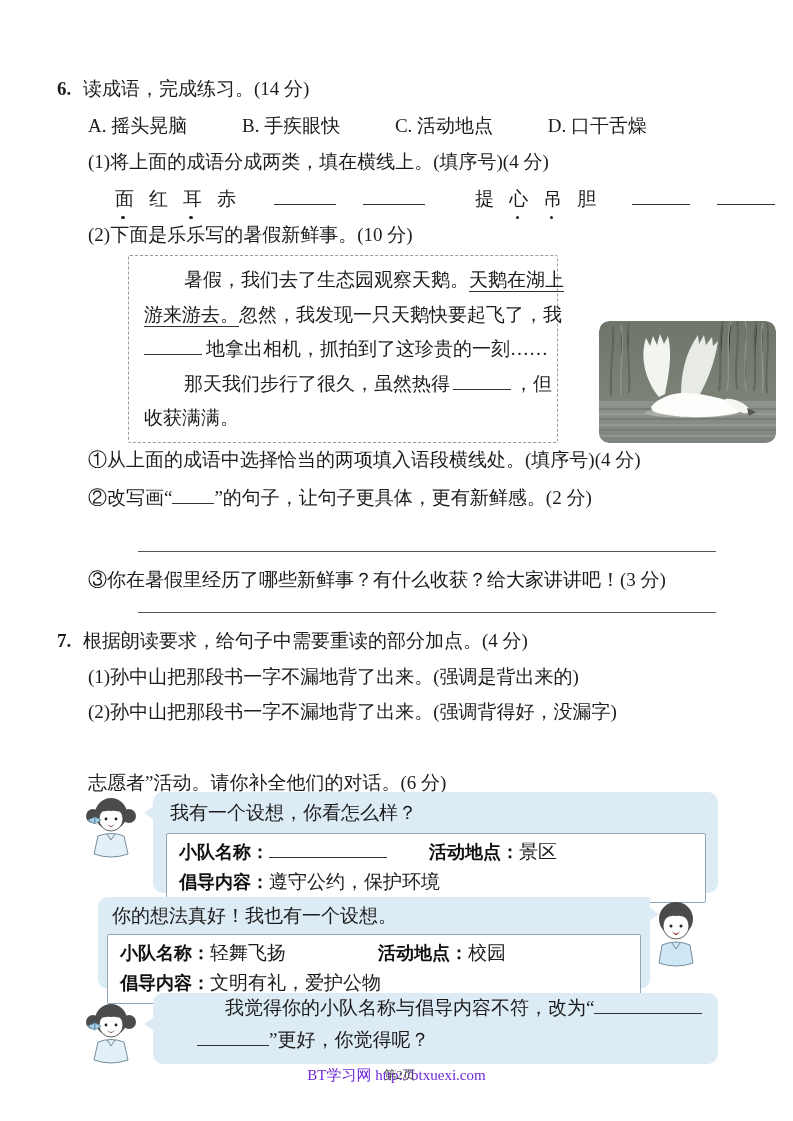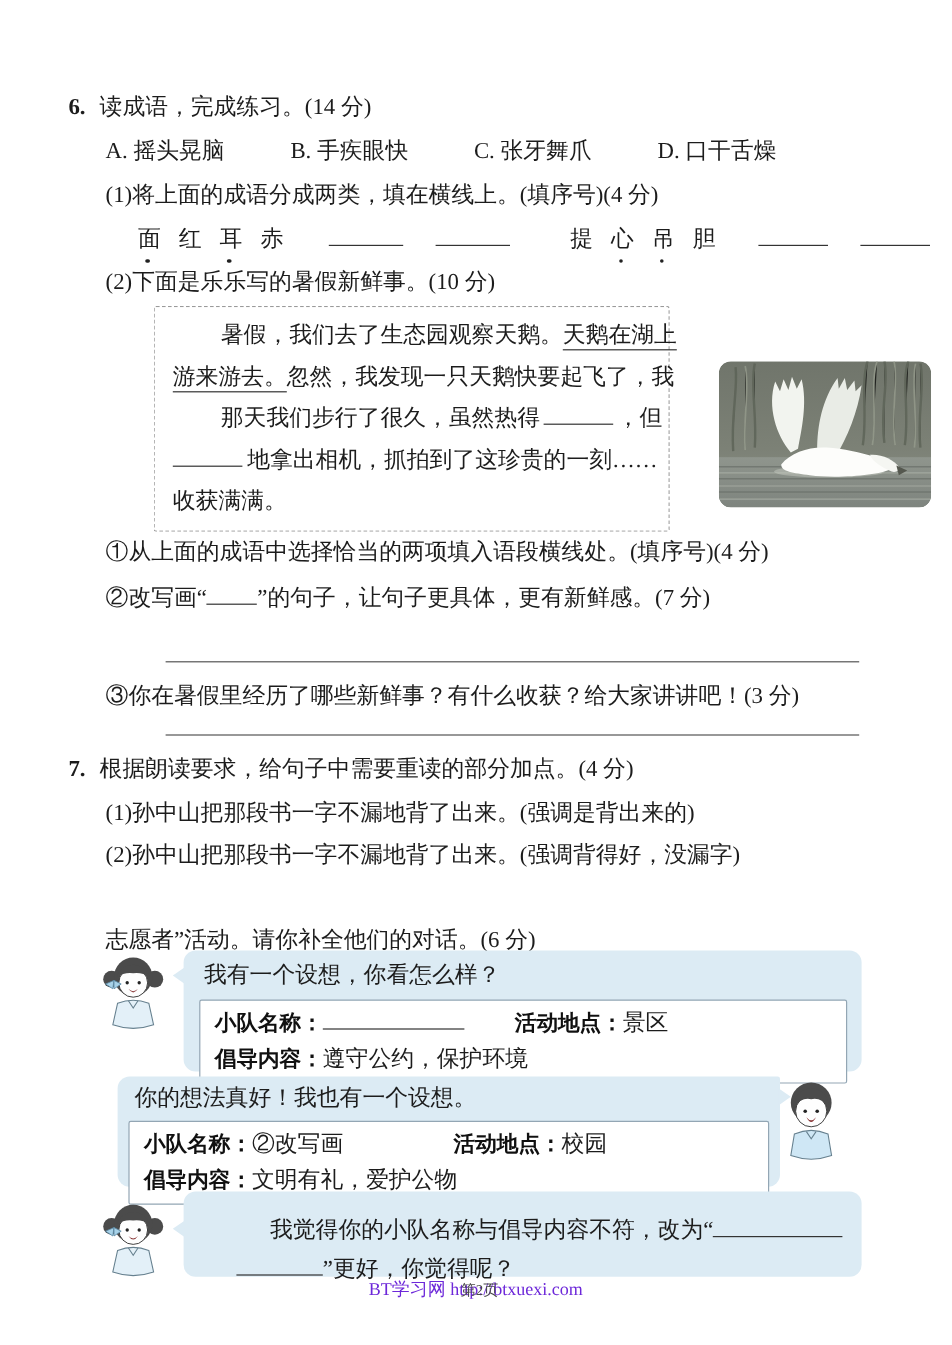--- a/index.html
+++ b/index.html
@@ -45,21 +45,21 @@
 <div class="page">
 
   <div class="abs row" style="left:57px;top:76px;">
     <span class="qnum">6.</span>
     <span style="margin-left:7px;">读成语，完成练习。(14 分)</span>
   </div>
 
   <div class="abs row" style="left:88px;top:113px;">
     <span class="opt">A. 摇头晃脑</span>
     <span class="opt">B. 手疾眼快</span>
-    <span class="opt">C. 张牙舞爪</span>
+    <span class="opt">C. 活动地点</span>
     <span class="opt" style="margin-right:0;">D. 口干舌燥</span>
   </div>
 
   <div class="abs row" style="left:88px;top:149px;">
     <span>(1)将上面的成语分成两类，填在横线上。(填序号)(4 分)</span>
   </div>
 
   <div class="abs row" style="left:115px;top:186px;">
     <span>
       <span class="idchar du">面</span><span class="idchar">红</span><span class="idchar du">耳</span><span class="idchar">赤</span>
@@ -70,33 +70,33 @@
       <span class="idchar">提</span><span class="idchar du">心</span><span class="idchar du">吊</span><span class="idchar">胆</span>
     </span>
     <span class="blank" style="width:58px;margin-left:16px;"></span>
     <span class="blank" style="width:58px;margin-left:22px;"></span>
   </div>
 
   <div class="abs row" style="left:88px;top:222px;">
     <span>(2)下面是乐乐写的暑假新鲜事。(10 分)</span>
   </div>
 
-  <div class="abs" style="left:128px;top:255px;display:flex;align-items:center;gap:30px;">
+  <div class="abs" style="left:128px;top:255px;display:flex;align-items:flex-end;gap:30px;">
     <div class="dashedbox">
       <div class="pline indent2">
         <span>暑假，我们去了生态园观察天鹅。</span><span class="ul">天鹅在湖上</span>
       </div>
       <div class="pline">
         <span class="ul">游来游去。</span><span>忽然，我发现一只天鹅快要起飞了，我</span>
       </div>
+      <div class="pline">
+        <span class="blank" style="width:58px;margin-right:4px;"></span><span>地拿出相机，抓拍到了这珍贵的一刻……</span>
+      </div>
       <div class="pline indent2">
         <span>那天我们步行了很久，虽然热得</span><span class="blank" style="width:58px;margin:0 3px;"></span><span>，但</span>
-      </div>
-      <div class="pline">
-        <span class="blank" style="width:58px;margin-right:4px;"></span><span>地拿出相机，抓拍到了这珍贵的一刻……</span>
       </div>
       <div class="pline">
         <span>收获满满。</span>
       </div>
     </div>
 
     <svg class="swanimg" style="margin-left:11px;margin-top:27px;" width="177" height="122" viewBox="0 0 177 122" role="img">
       <defs>
         <linearGradient id="bg" x1="0" y1="0" x2="0" y2="1">
           <stop offset="0" stop-color="#70756b"></stop>
@@ -146,21 +146,21 @@
         <path d="M148,87 l9,4 -7,4 z" fill="#55584f"></path>
       </g>
     </svg>
   </div>
 
   <div class="abs row" style="left:88px;top:447px;">
     <span>①从上面的成语中选择恰当的两项填入语段横线处。(填序号)(4 分)</span>
   </div>
 
   <div class="abs row" style="left:88px;top:485px;">
-    <span>②改写画“</span><span class="blank" style="width:42px;"></span><span>”的句子，让句子更具体，更有新鲜感。(7 分)</span>
+    <span>②改写画“</span><span class="blank" style="width:42px;"></span><span>”的句子，让句子更具体，更有新鲜感。(2 分)</span>
   </div>
 
   <div class="ansline" style="top:551px;"></div>
 
   <div class="abs row" style="left:88px;top:567px;font-family:Liberation Serif, serif;">
     <span>③你在暑假里经历了哪些新鲜事？有什么收获？给大家讲讲吧！(3 分)</span>
   </div>
 
   <div class="ansline" style="top:612px;"></div>
 
@@ -204,21 +204,21 @@
         <span class="blabel">倡导内容：</span><span>遵守公约，保护环境</span>
       </div>
     </div>
   </div>
 
   <div class="bubble" style="left:88px;top:897px;width:552px;height:92px;border-top-right-radius:2px;">
     <div class="tail-r"></div>
     <div class="speech" style="padding-top:6px;padding-left:14px;">你的想法真好！我也有一个设想。</div>
     <div class="whitebox" style="margin:5px 9px 0 9px;">
       <div class="wrow">
-        <span class="blabel">小队名称：</span><span>②改写画</span><span class="blabel" style="margin-left:92px;">活动地点：</span><span>校园</span>
+        <span class="blabel">小队名称：</span><span>轻舞飞扬</span><span class="blabel" style="margin-left:92px;">活动地点：</span><span>校园</span>
       </div>
       <div class="wrow">
         <span class="blabel">倡导内容：</span><span>文明有礼，爱护公物</span>
       </div>
     </div>
   </div>
   <svg class="abs" style="left:647px;top:899px;" width="58" height="70" viewBox="0 0 58 70">
     <circle cx="29" cy="20" r="17" fill="#4b4b4b"></circle>
     <circle cx="29" cy="27" r="13" fill="#fefefe" stroke="#3a3a3a" stroke-width="0.8"></circle>
     <path d="M14,24 Q16,8 29,8 Q42,8 44,24 Q37,15 29,17 Q21,15 14,24 z" fill="#4b4b4b"></path>
@@ -238,21 +238,21 @@
     <circle cx="22" cy="25" r="1.4" fill="#222"></circle>
       <circle cx="32" cy="25" r="1.4" fill="#222"></circle>
     <path d="M23,30 Q27,34 31,30 Q29,33 27,33 Q25,33 23,30 z" fill="#8c3b3b"></path>
     <path d="M4,26 l7,-3 -1,7 z" fill="#a8d2e8" stroke="#5d8aa6" stroke-width="0.7"></path>
     <path d="M11,23 l6,3 -6,4 z" fill="#a8d2e8" stroke="#5d8aa6" stroke-width="0.7"></path>
     <path d="M14,42 Q27,37 40,42 L44,60 Q27,66 10,60 z" fill="#e3f0f8" stroke="#66808f" stroke-width="0.9"></path>
     <path d="M23,40 L27,46 L31,40" fill="none" stroke="#66808f" stroke-width="0.9"></path>
   </svg>
   <div class="bubble" style="left:143px;top:993px;width:565px;height:71px;">
     <div class="tail-l" style="top:24px;"></div>
-    <div class="speech" style="padding-left:72px;padding-top:20px;">
+    <div class="speech" style="padding-left:72px;padding-top:2px;">
       <span>我觉得你的小队名称与倡导内容不符，改为“</span><span class="blank" style="width:108px;"></span>
     </div>
     <div class="speech" style="padding-top:6px;padding-left:44px;">
       <span class="blank" style="width:72px;"></span><span>”更好，你觉得呢？</span>
     </div>
   </div>
 
   <div class="footer">
     <span class="wm-wrap">
       <span class="wm">BT学习网 http://btxuexi.com</span>

